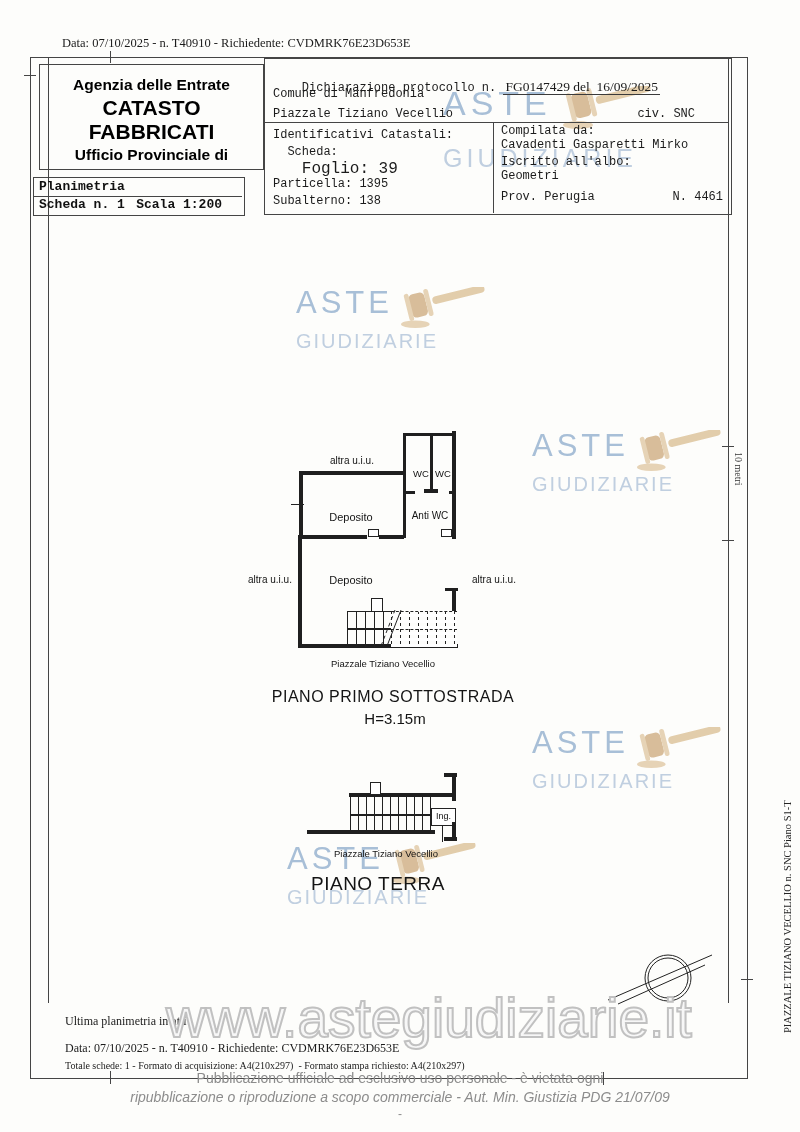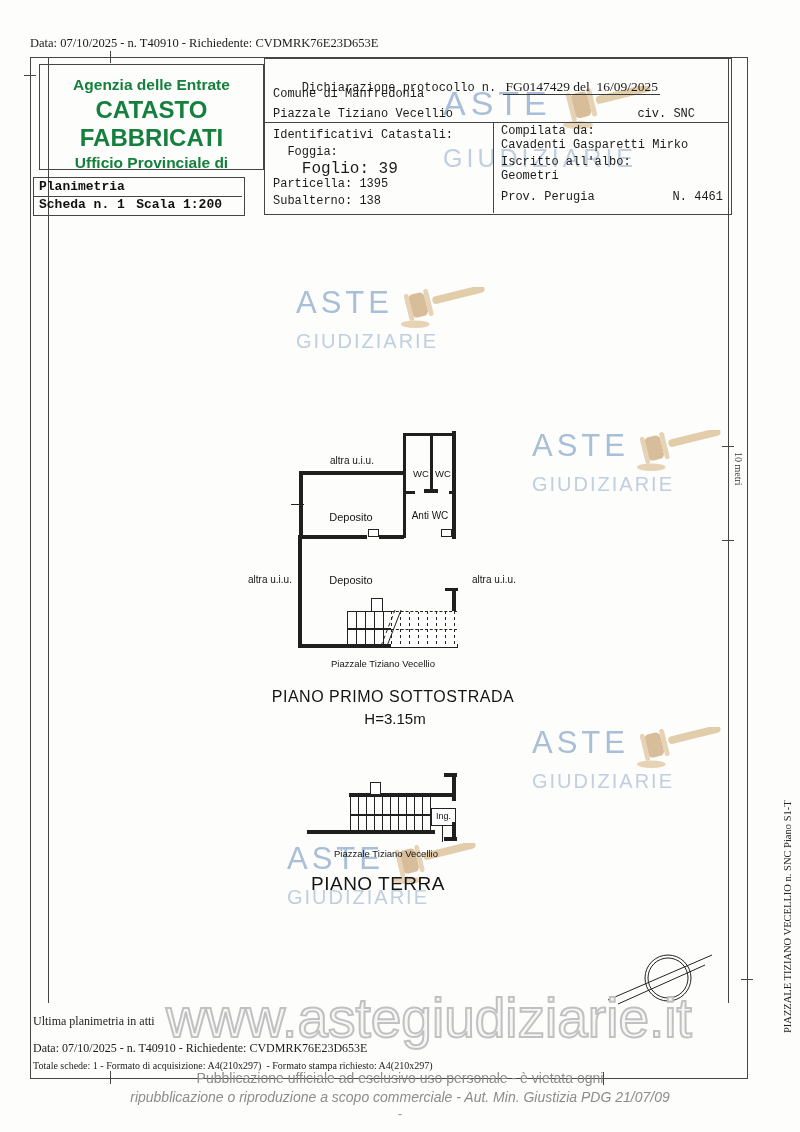--- a/index.html
+++ b/index.html
@@ -8,21 +8,21 @@
   .abs{position:absolute;}
   .mono{font-family:"Liberation Mono","DejaVu Sans Mono",monospace;}
   .serif{font-family:"Liberation Serif","DejaVu Serif",serif;}
   .pre{white-space:pre;}
   .frame{position:absolute;border:1px solid #454545;z-index:2;}
   .hl{position:absolute;background:#454545;height:1px;z-index:2;}
   .vl{position:absolute;background:#454545;width:1px;z-index:2;}
   .w{position:absolute;background:#1f1f1f;z-index:3;}
   .orect{position:absolute;border:1px solid #222;background:#fff;z-index:3;}
   .lbl{position:absolute;z-index:4;text-align:center;color:#141414;line-height:1.1;}
-  .txt{position:absolute;z-index:2;}
+  .txt{position:absolute;z-index:2;margin-left:32px;}
   .treads{position:absolute;z-index:3;border-top:1px solid #222;
           background-image:repeating-linear-gradient(90deg,#222 0 1px,rgba(0,0,0,0) 1px 9px);}
   .treads.dashed{border-top:1px dashed #222;
           background-image:repeating-linear-gradient(0deg,#fff 0 3px,rgba(255,255,255,0) 3px 6px),
                            repeating-linear-gradient(90deg,#222 0 1px,rgba(0,0,0,0) 1px 9px);}
   .treads.fine{background-image:repeating-linear-gradient(90deg,#222 0 1px,rgba(0,0,0,0) 1px 8px);}
   .mdash{position:absolute;border-top:1px dashed #222;z-index:3;}
   .wm{position:absolute;z-index:1;line-height:1;}
   .wm-row{display:flex;align-items:flex-start;}
   .wm-aste{font-size:31px;letter-spacing:4px;color:#a8bfd7;}
@@ -34,39 +34,39 @@
           text-shadow:0 0 1px #c9c9c9;}
   .sidetext{position:absolute;left:750px;top:1033px;width:618px;z-index:2;
             transform:rotate(-90deg);transform-origin:0 0;
             font-family:"Liberation Serif","DejaVu Serif",serif;font-size:10.5px;line-height:15px;
             color:#242424;white-space:pre;}
   .scalenote{position:absolute;left:744px;top:452px;width:70px;z-index:2;
              transform:rotate(90deg);transform-origin:0 0;
              font-family:"Liberation Serif","DejaVu Serif",serif;font-size:10px;color:#333;}
   .footer-line{position:absolute;left:0;width:800px;text-align:center;color:#8c8c8c;
                font-size:14px;z-index:2;}
-  .box-title{text-align:center;font-weight:bold;color:#15803d;}
+  .box-title{text-align:center;font-weight:bold;color:#000000;}
 </style>
 </head>
 <body>
 
 <div class="txt serif" style="left:30px;top:36px;font-size:12.5px;">Data: 07/10/2025 - n. T40910 - Richiedente: CVDMRK76E23D653E</div>
 
 <div class="frame" style="left:30px;top:57px;width:716px;height:1020px;"></div>
 <div class="vl" style="left:48px;top:57px;height:946px;"></div>
 <div class="vl" style="left:728px;top:57px;height:946px;"></div>
 <div class="vl" style="left:110px;top:51px;height:12px;"></div>
 <div class="vl" style="left:110px;top:1071px;height:13px;"></div>
 <div class="vl" style="left:603px;top:1072px;height:13px;"></div>
 <div class="hl" style="left:24px;top:75px;width:12px;"></div>
 <div class="hl" style="left:741px;top:979px;width:12px;"></div>
 
 <div class="frame" style="left:39px;top:64px;width:223px;height:104px;">
   <div class="box-title" style="font-size:15.5px;margin-top:11px;">Agenzia delle Entrate</div>
-  <div class="box-title" style="font-size:24px;margin-top:2px;">CATASTO FABBRICATI</div>
+  <div class="box-title" style="font-size:21px;margin-top:2px;">CATASTO FABBRICATI</div>
   <div class="box-title" style="font-size:15.5px;margin-top:2px;">Ufficio Provinciale di</div>
 </div>
 
 <div class="frame mono" style="left:33px;top:177px;width:210px;height:37px;font-size:13px;font-weight:bold;color:#111;">
   <div style="padding:1px 0 0 5px;height:16px;">Planimetria</div>
   <div class="hl" style="left:0;top:18px;width:208px;"></div>
   <div style="display:flex;justify-content:space-between;padding:2px 22px 0 5px;align-items:center;">
     <span>Scheda n. 1</span>
     <span>Scala 1:200</span>
   </div>
@@ -77,21 +77,21 @@
     <span>Dichiarazione protocollo n.</span><span> </span><span class="serif" style="font-size:13.5px;border-bottom:1px solid #3a3a3a;padding:0 2px;">FG0147429 del  16/09/2025</span>
   </div>
   <div class="mono" style="position:absolute;left:8px;top:28px;font-size:12px;">Comune di Manfredonia</div>
   <div class="mono" style="position:absolute;left:8px;top:48px;font-size:12px;">Piazzale Tiziano Vecellio</div>
   <div class="mono" style="position:absolute;right:36px;top:48px;font-size:12px;">civ. SNC</div>
 
   <div class="hl" style="left:0;top:63px;width:464px;"></div>
   <div class="vl" style="left:228px;top:63px;height:91px;"></div>
 
   <div class="mono pre" style="position:absolute;left:8px;top:69px;font-size:12px;">Identificativi Catastali:</div>
-  <div class="mono pre" style="position:absolute;left:8px;top:86px;font-size:12px;">  Foggia:</div>
+  <div class="mono pre" style="position:absolute;left:8px;top:86px;font-size:12px;">  Scheda:</div>
   <div class="mono pre" style="position:absolute;left:8px;top:101px;font-size:16px;">   Foglio: 39</div>
   <div class="mono pre" style="position:absolute;left:8px;top:118px;font-size:12px;">Particella: 1395</div>
   <div class="mono pre" style="position:absolute;left:8px;top:135px;font-size:12px;">Subalterno: 138</div>
 
   <div class="mono" style="position:absolute;left:236px;top:66px;font-size:12px;line-height:13px;">Compilata da:</div>
   <div class="mono" style="position:absolute;left:236px;top:79px;font-size:12px;">Cavadenti Gasparetti Mirko</div>
   <div class="mono" style="position:absolute;left:236px;top:97px;font-size:12px;line-height:13px;">Iscritto all'albo:</div>
   <div class="mono" style="position:absolute;left:236px;top:110px;font-size:12px;">Geometri</div>
   <div class="mono" style="position:absolute;left:236px;top:131px;font-size:12px;">Prov. Perugia</div>
   <div class="mono" style="position:absolute;right:8px;top:131px;font-size:12px;">N. 4461</div>

